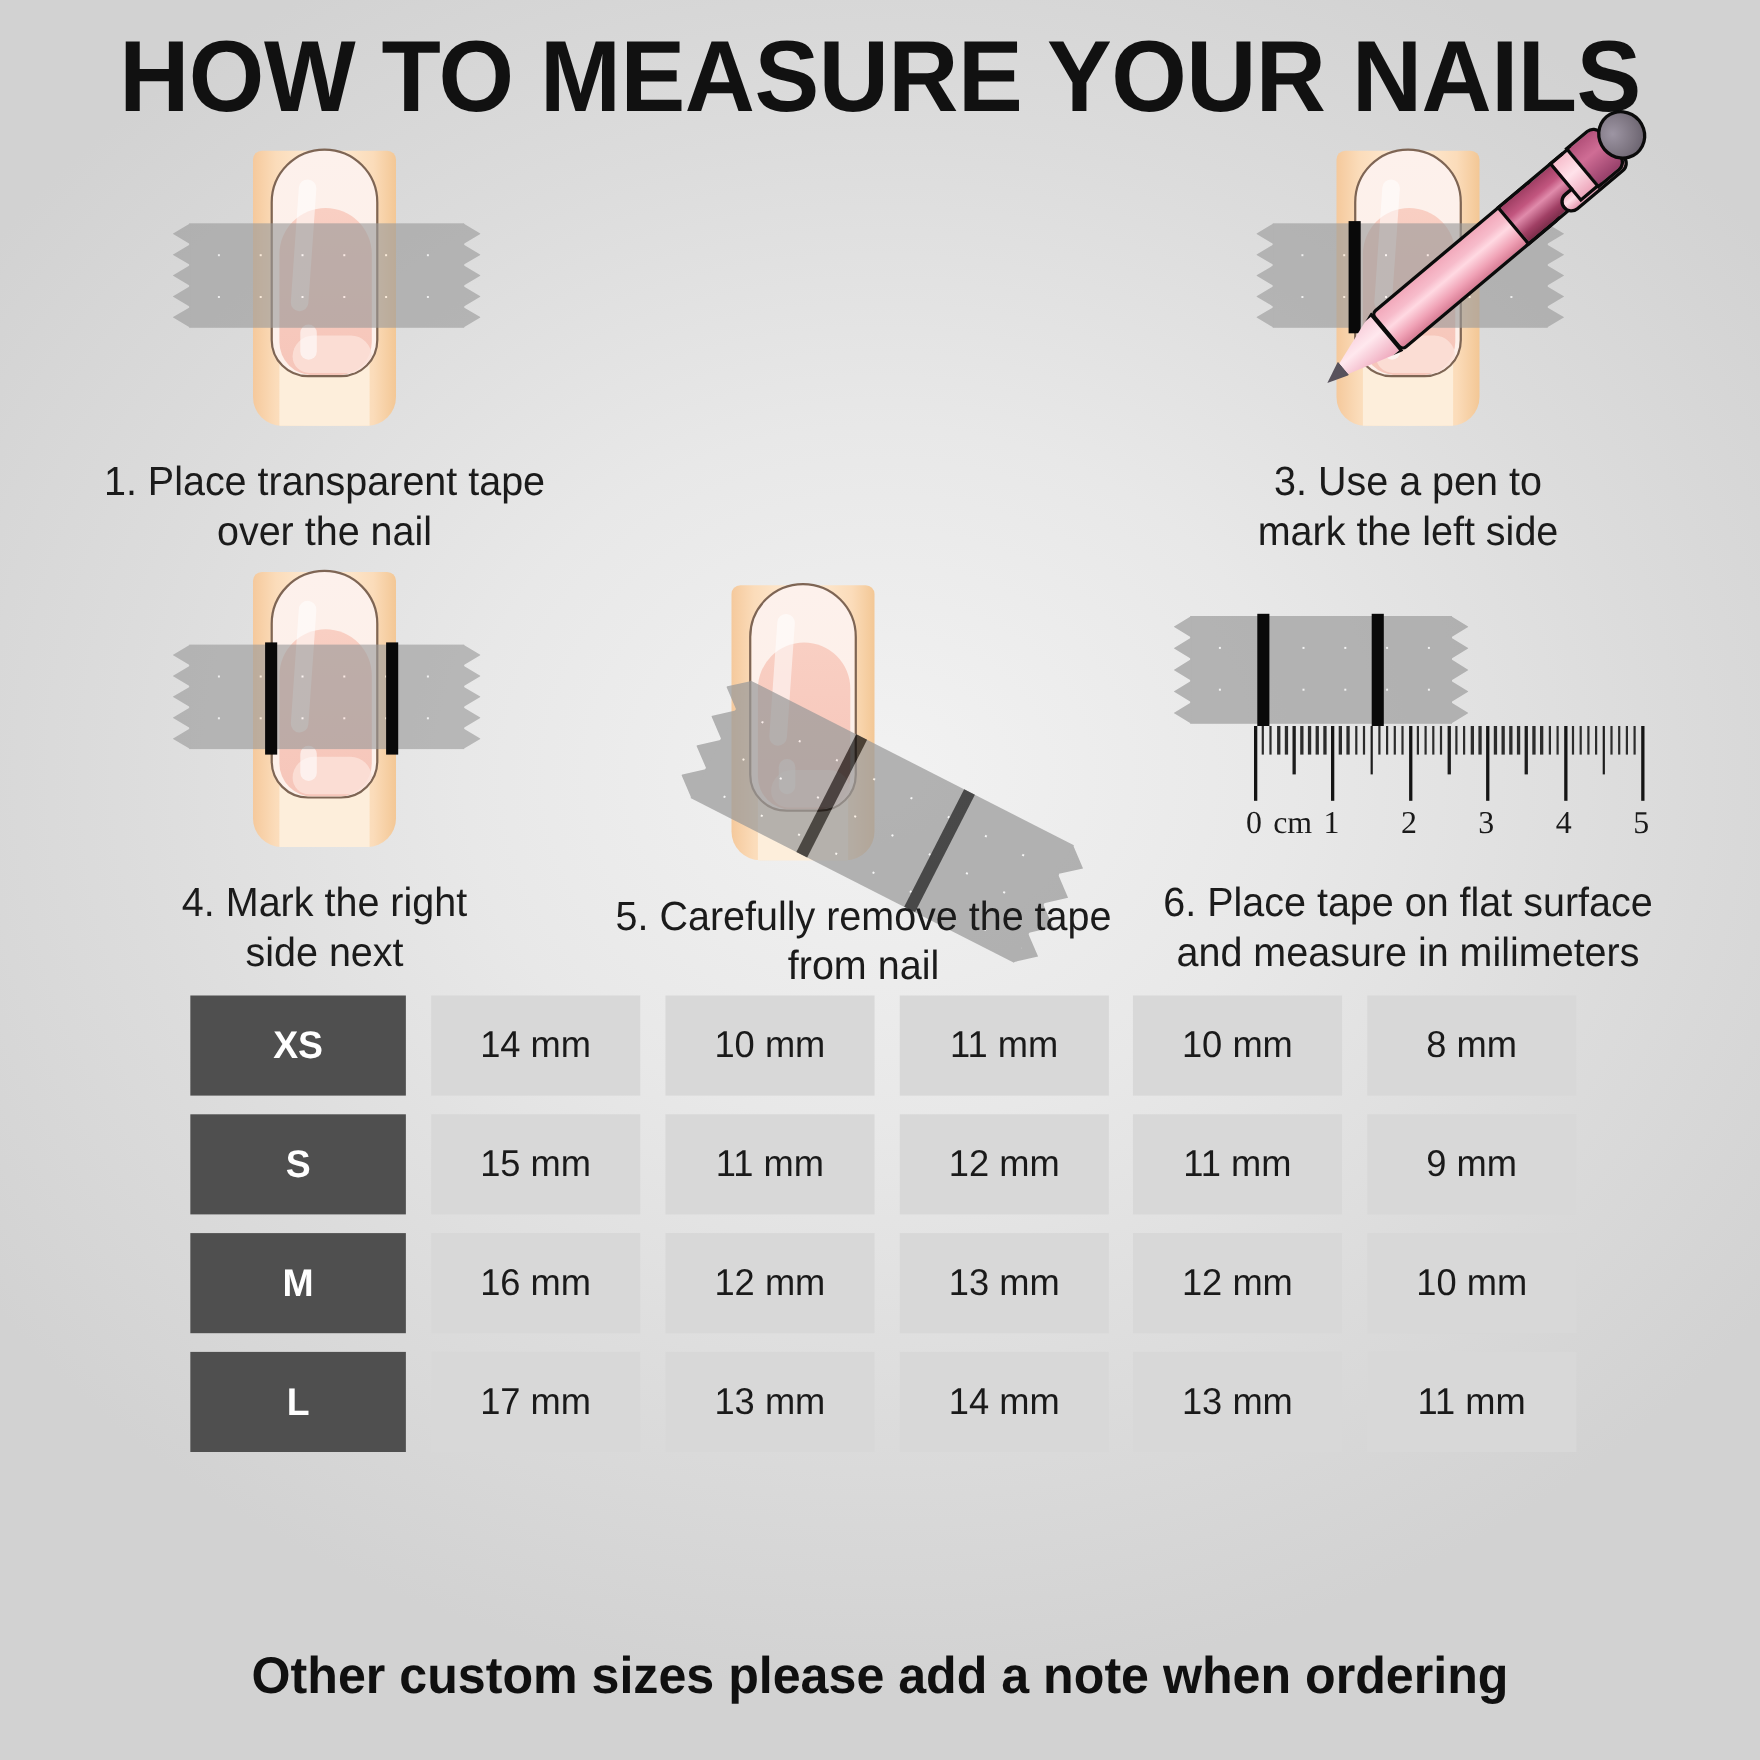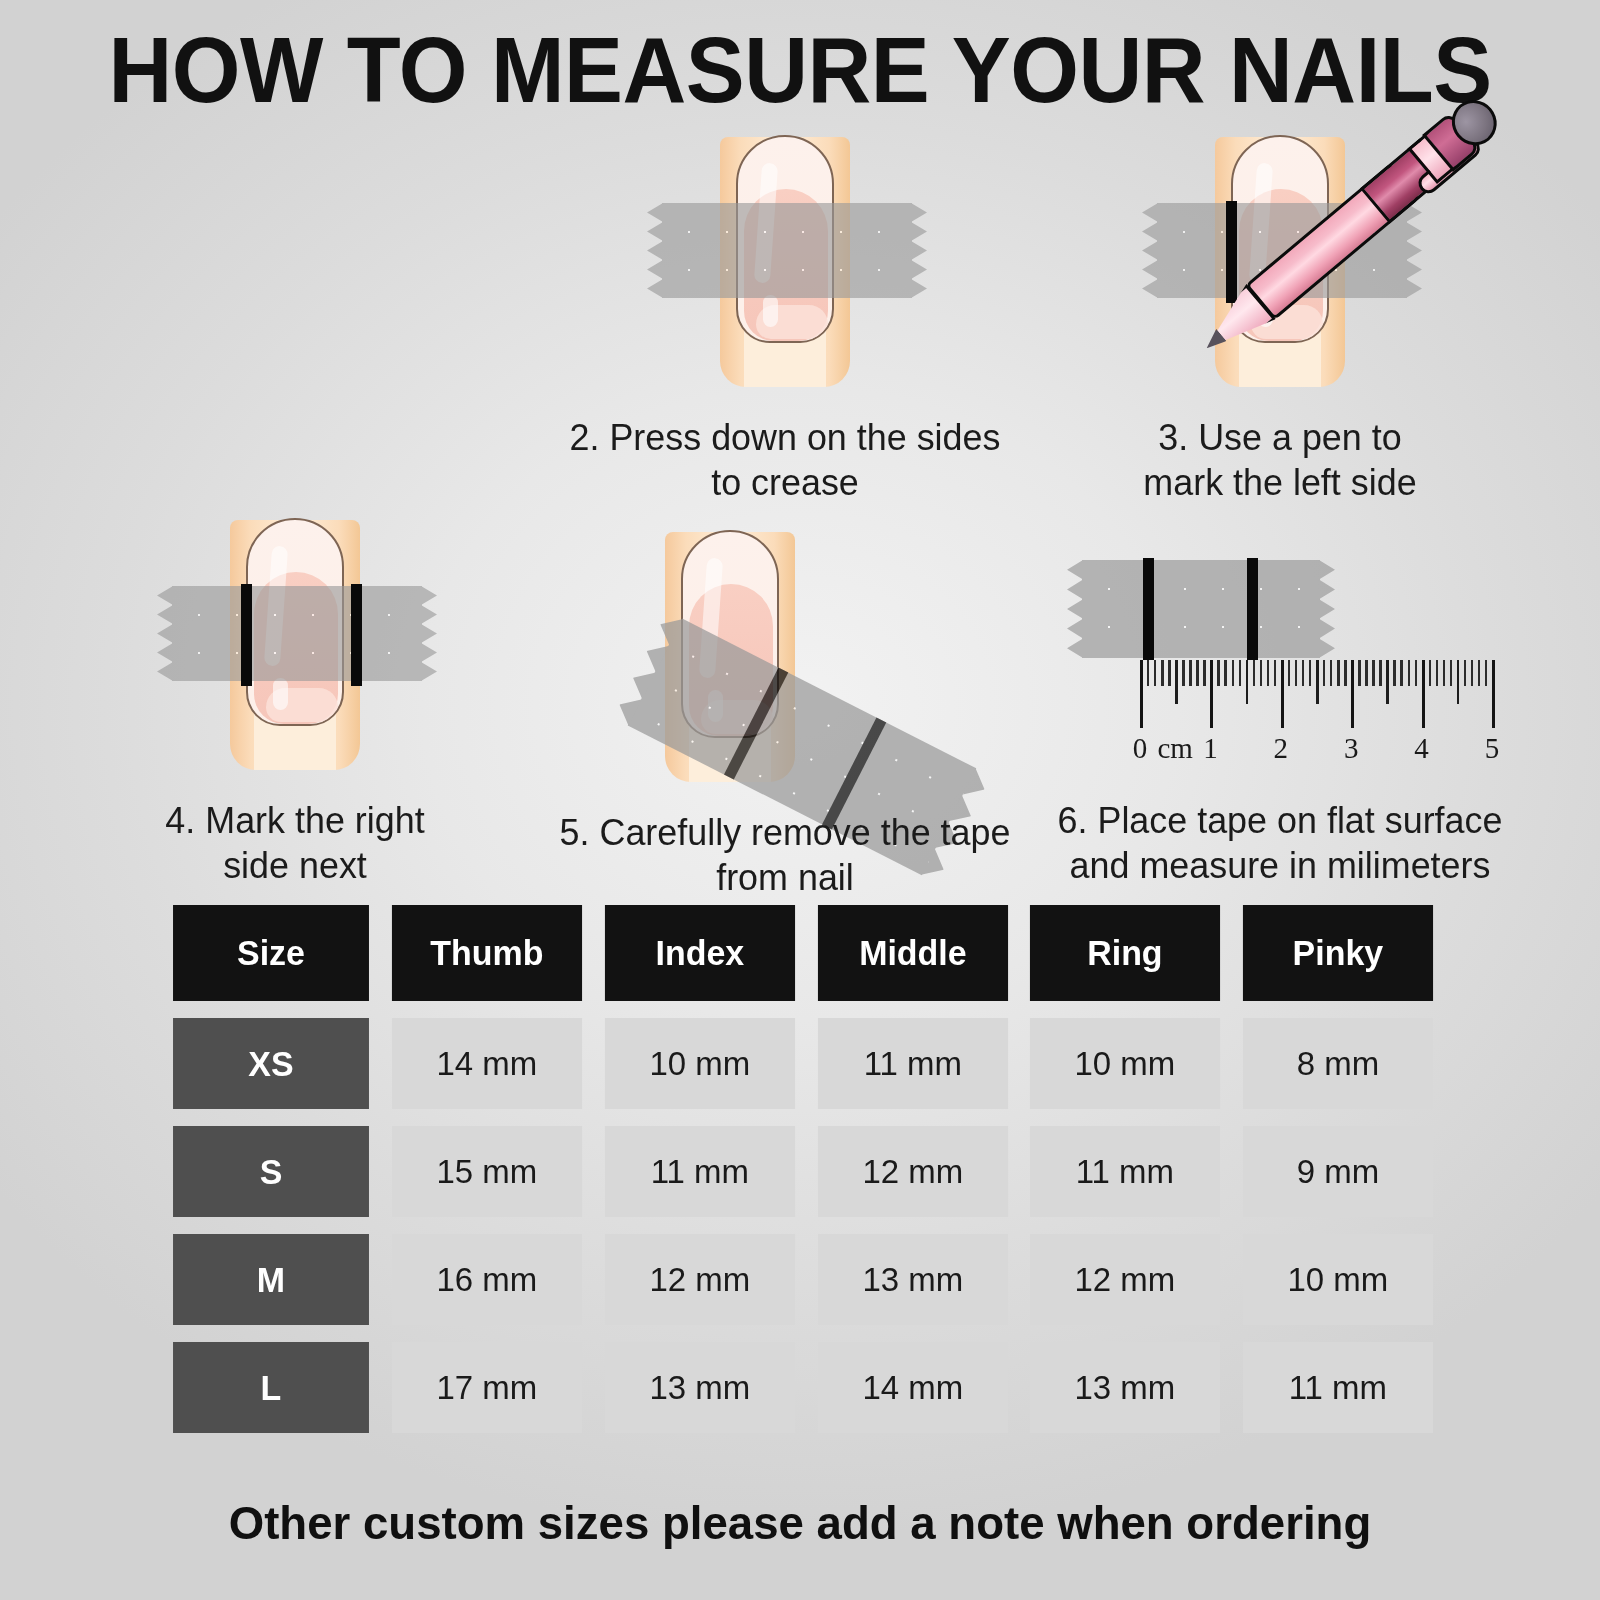--- a/index.html
+++ b/index.html
@@ -189,46 +189,46 @@
     transform:scaleX(0.97);
   }
 </style>
 </head>
 <body>
 
 <div class="page">
 
   <div class="title">HOW TO MEASURE YOUR NAILS</div>
 
-
-  <div class="step" style="left:545px;top:125px;">
+  <div class="step" style="left:55px;top:125px;">
     <div class="art">
       <div class="finger" style="left:175px;top:12px;">
         <div class="fing-body">
             <div class="fing-crease"></div>
           </div>
         <div class="nail">
           <div class="nail-bed">
               <div class="lunula"></div>
             </div>
           <div class="shine"></div>
           <div class="shine2"></div>
         </div>
       </div>
       <div class="tape" style="left:117px;top:78px;width:250px;height:95px;">
         <div class="zig left"></div>
         <div class="zig right"></div>
         <div class="tape-dots"></div>
       </div>
     </div>
     <div class="cap">
-      <div>2. Press down on the sides</div>
-      <div>to crease</div>
-    </div>
-  </div>
+      <div>1. Place transparent tape</div>
+      <div>over the nail</div>
+    </div>
+  </div>
+
 
   <div class="step" style="left:1040px;top:125px;">
     <div class="art">
       <div class="finger" style="left:175px;top:12px;">
         <div class="fing-body">
             <div class="fing-crease"></div>
           </div>
         <div class="nail">
           <div class="nail-bed">
               <div class="lunula"></div>
@@ -391,28 +391,20 @@
           </div>
       </div>
     </div>
     <div class="cap">
       <div>6. Place tape on flat surface</div>
       <div>and measure in milimeters</div>
     </div>
   </div>
 
   <div class="table">
-    <div class="trow">
-      <div class="cell head">Size</div>
-      <div class="cell head">Thumb</div>
-      <div class="cell head">Index</div>
-      <div class="cell head">Middle</div>
-      <div class="cell head">Ring</div>
-      <div class="cell head">Pinky</div>
-    </div>
 
     <div class="trow">
       <div class="cell size">XS</div>
       <div class="cell val">14 mm</div>
       <div class="cell val">10 mm</div>
       <div class="cell val">11 mm</div>
       <div class="cell val">10 mm</div>
       <div class="cell val">8 mm</div>
     </div>
 

